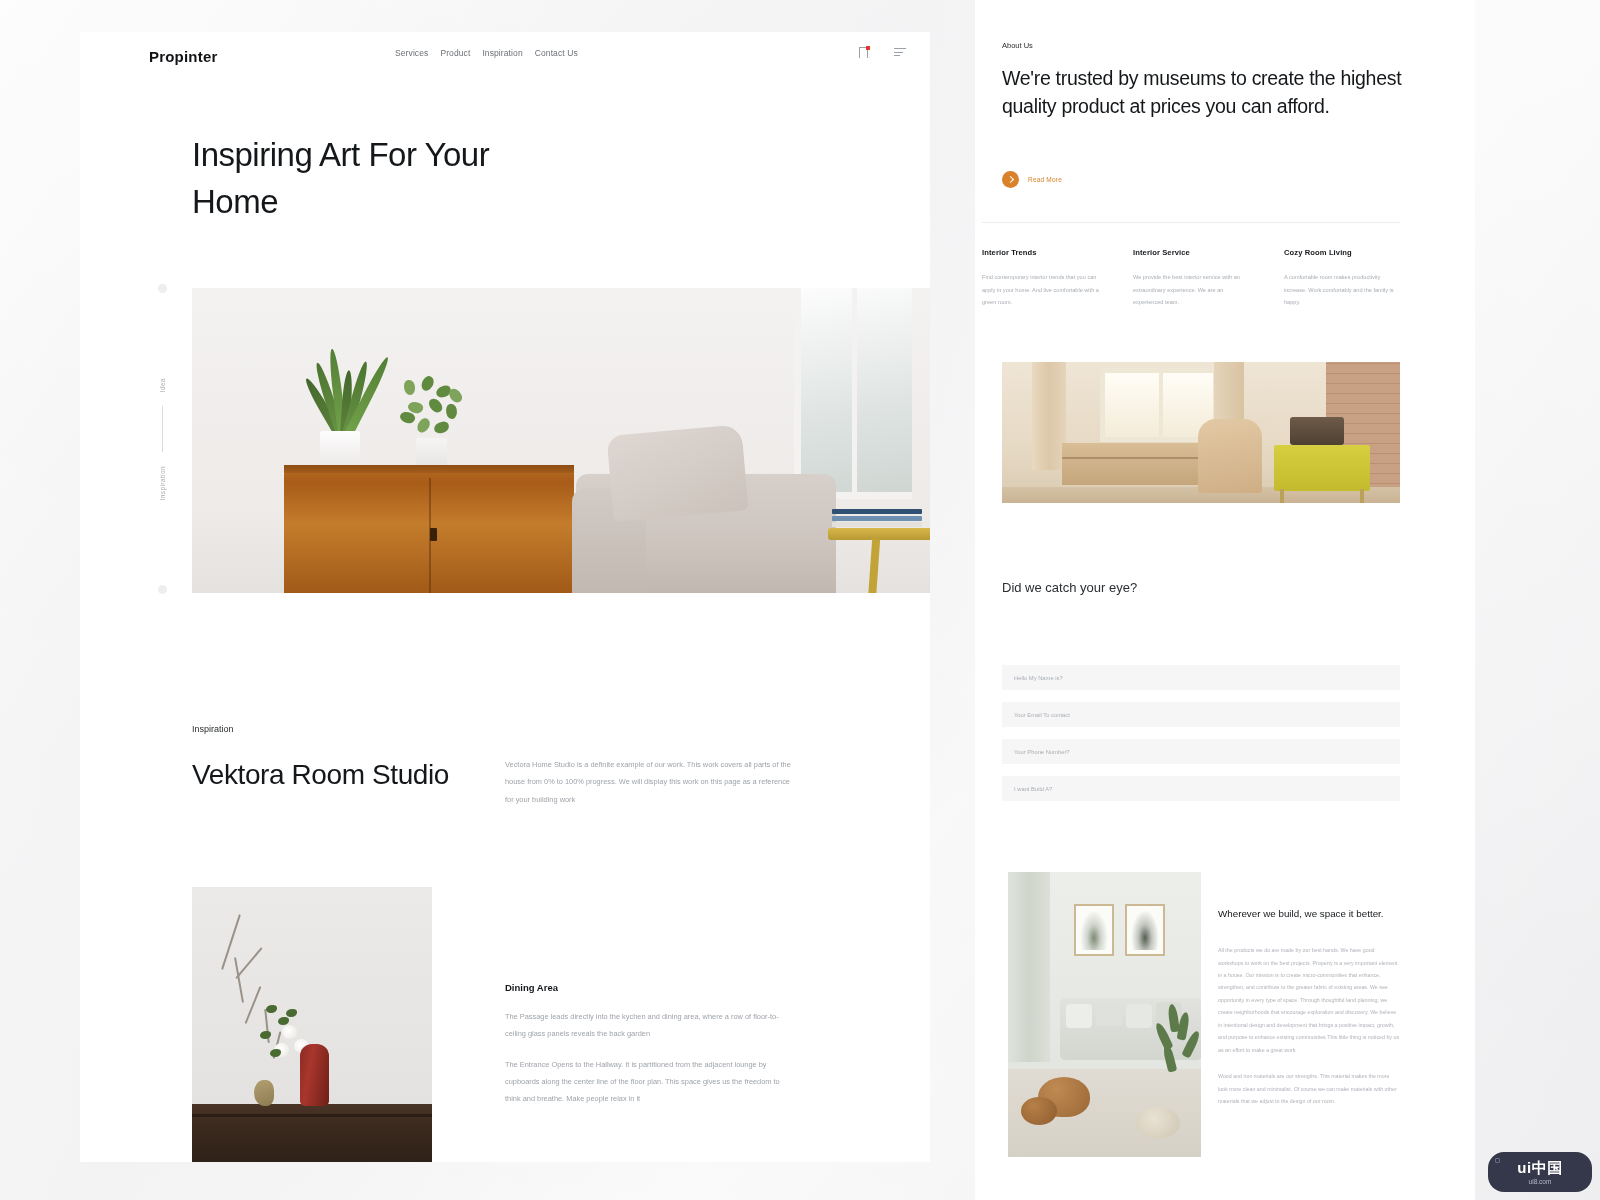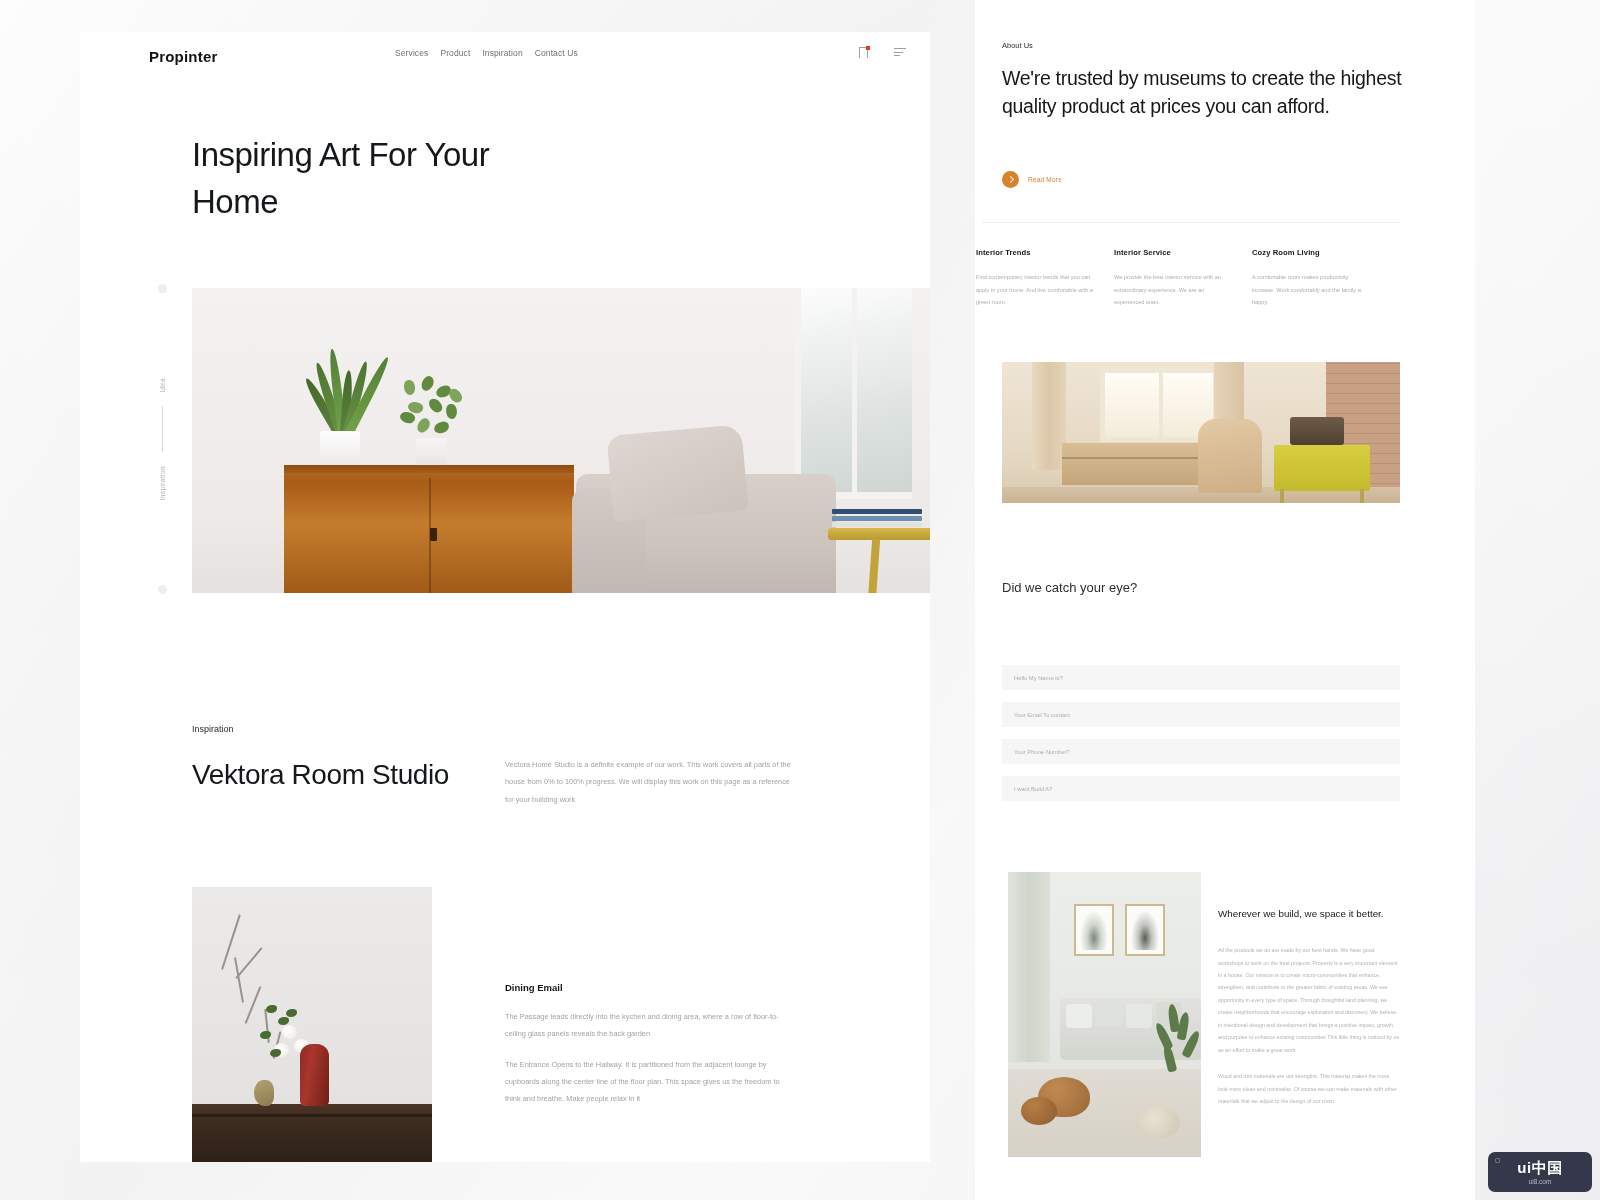--- a/index.html
+++ b/index.html
@@ -402,24 +402,25 @@
 
   .divider {
     position: absolute;
     left: 7px; top: 222px;
     width: 418px;
     height: 1px;
     background: #ebecee;
   }
   .features {
     position: absolute;
-    left: 1px; top: 248px;
+    left: 7px; top: 248px;
     width: 420px;
     display: flex;
     gap: 20px;
+    justify-content: space-between;
   }
   .feat { width: 118px; }
   .feat-h {
     font-size: 7.6px;
     font-weight: bold;
     color: #16191c;
     margin-bottom: 14px;
     letter-spacing: 0.1px;
   }
   .feat-p {
@@ -595,21 +596,21 @@
     color: #aeb2b8;
     margin-bottom: 14px;
   }
 
   
   .watermark {
     position: absolute;
     right: 8px; bottom: 8px;
     width: 104px; height: 40px;
     background: #35374a;
-    border-radius: 7px;
+    border-radius: 16px;
     color: #fff;
     display: flex;
     flex-direction: column;
     align-items: center;
     justify-content: center;
   }
   .wm-main { font-size: 15px; font-weight: bold; letter-spacing: 0.5px; line-height: 1; }
   .wm-sub { font-size: 6.5px; color: #b9bbc9; margin-top: 3px; }
   .wm-corner {
     position: absolute; left: 7px; top: 6px; width: 5px; height: 5px;
@@ -724,21 +725,21 @@
         <div class="vi-grn" style="left: 38px; top: 118px;"></div>
         <div class="vi-grn" style="left: 64px; top: 96px;"></div>
         <div class="vi-grn" style="left: 48px; top: 136px;"></div>
       </div>
     <div class="vi-bench"></div>
     <div class="vi-vase"></div>
     <div class="vi-bird"></div>
   </div>
 
   <div class="dining">
-    <div class="dining-title">Dining Email</div>
+    <div class="dining-title">Dining Area</div>
     <p>The Passage leads directly into the kychen and dining area, where a row of floor-to-ceiling glass panels reveals the back garden</p>
     <p>The Entrance Opens to the Hallway. It is partitioned from the adjacent lounge by cupboards along the center line of the floor plan. This space gives us the freedom to think and breathe. Make people relax in it</p>
   </div>
 
 </div>
 
 <div class="panel-right">
 
   <div class="about-label">About Us</div>
   <div class="about-title">We're trusted by museums to create the highest quality product at prices you can afford.</div>

